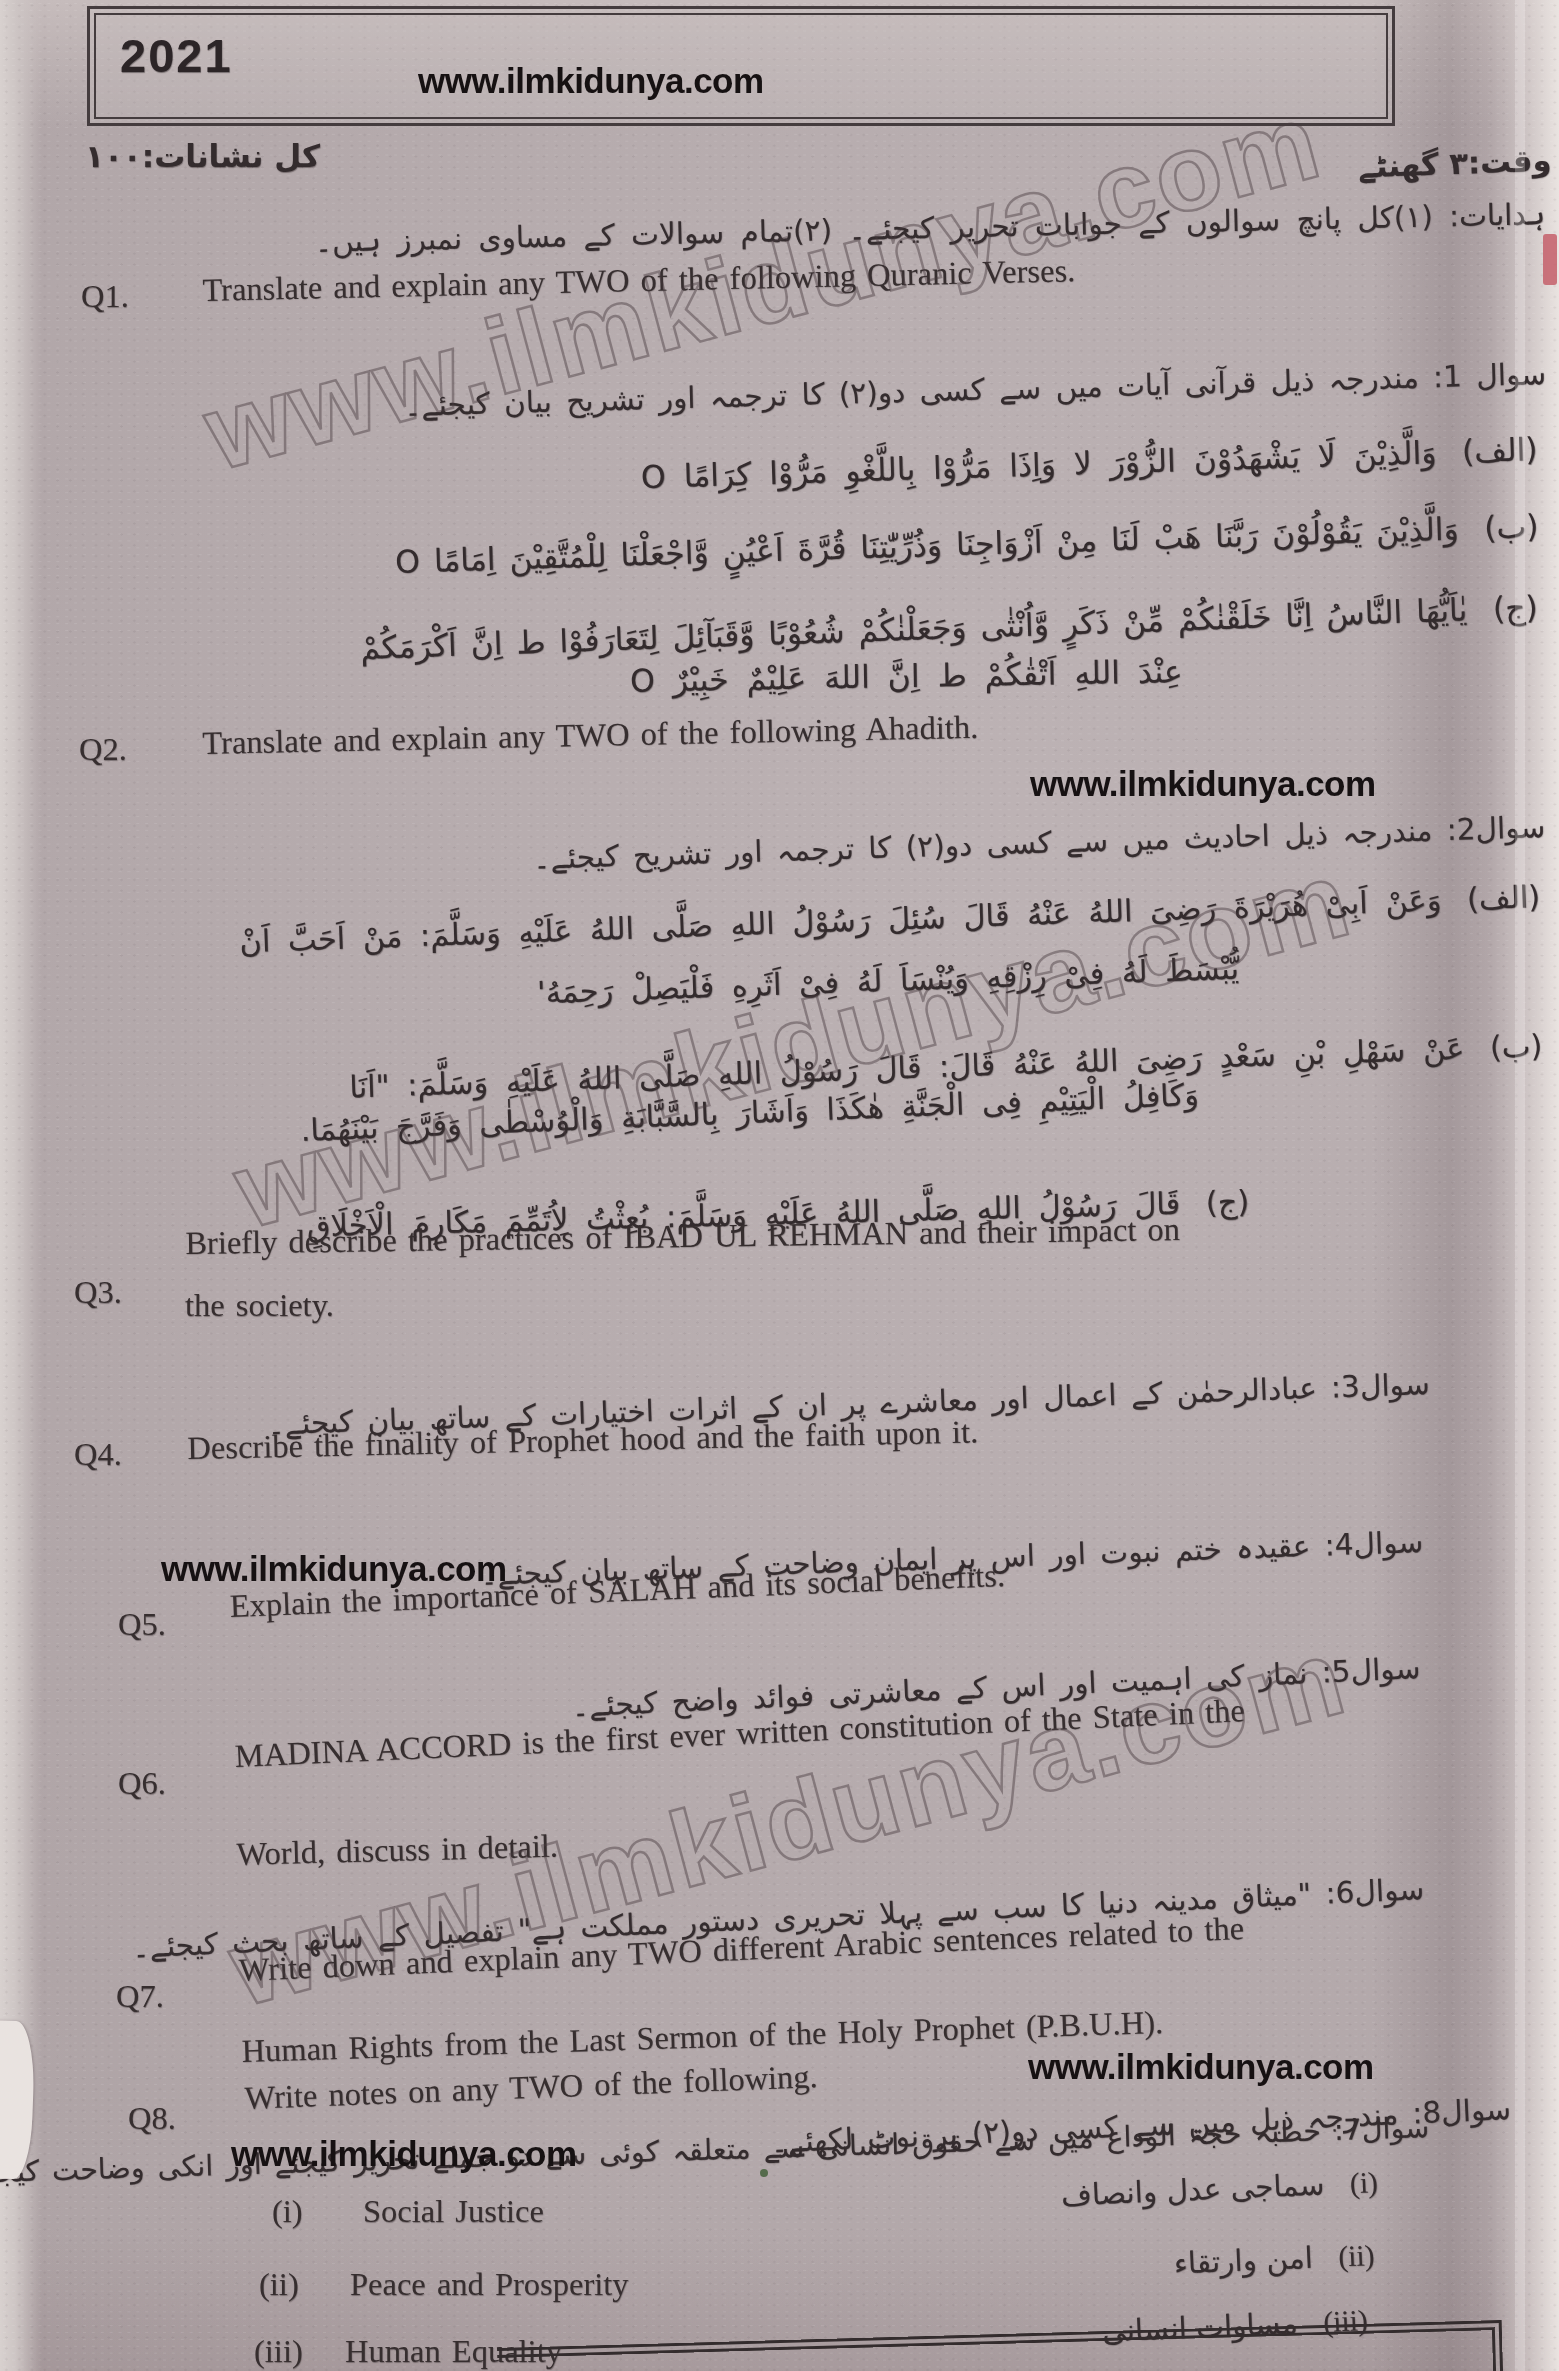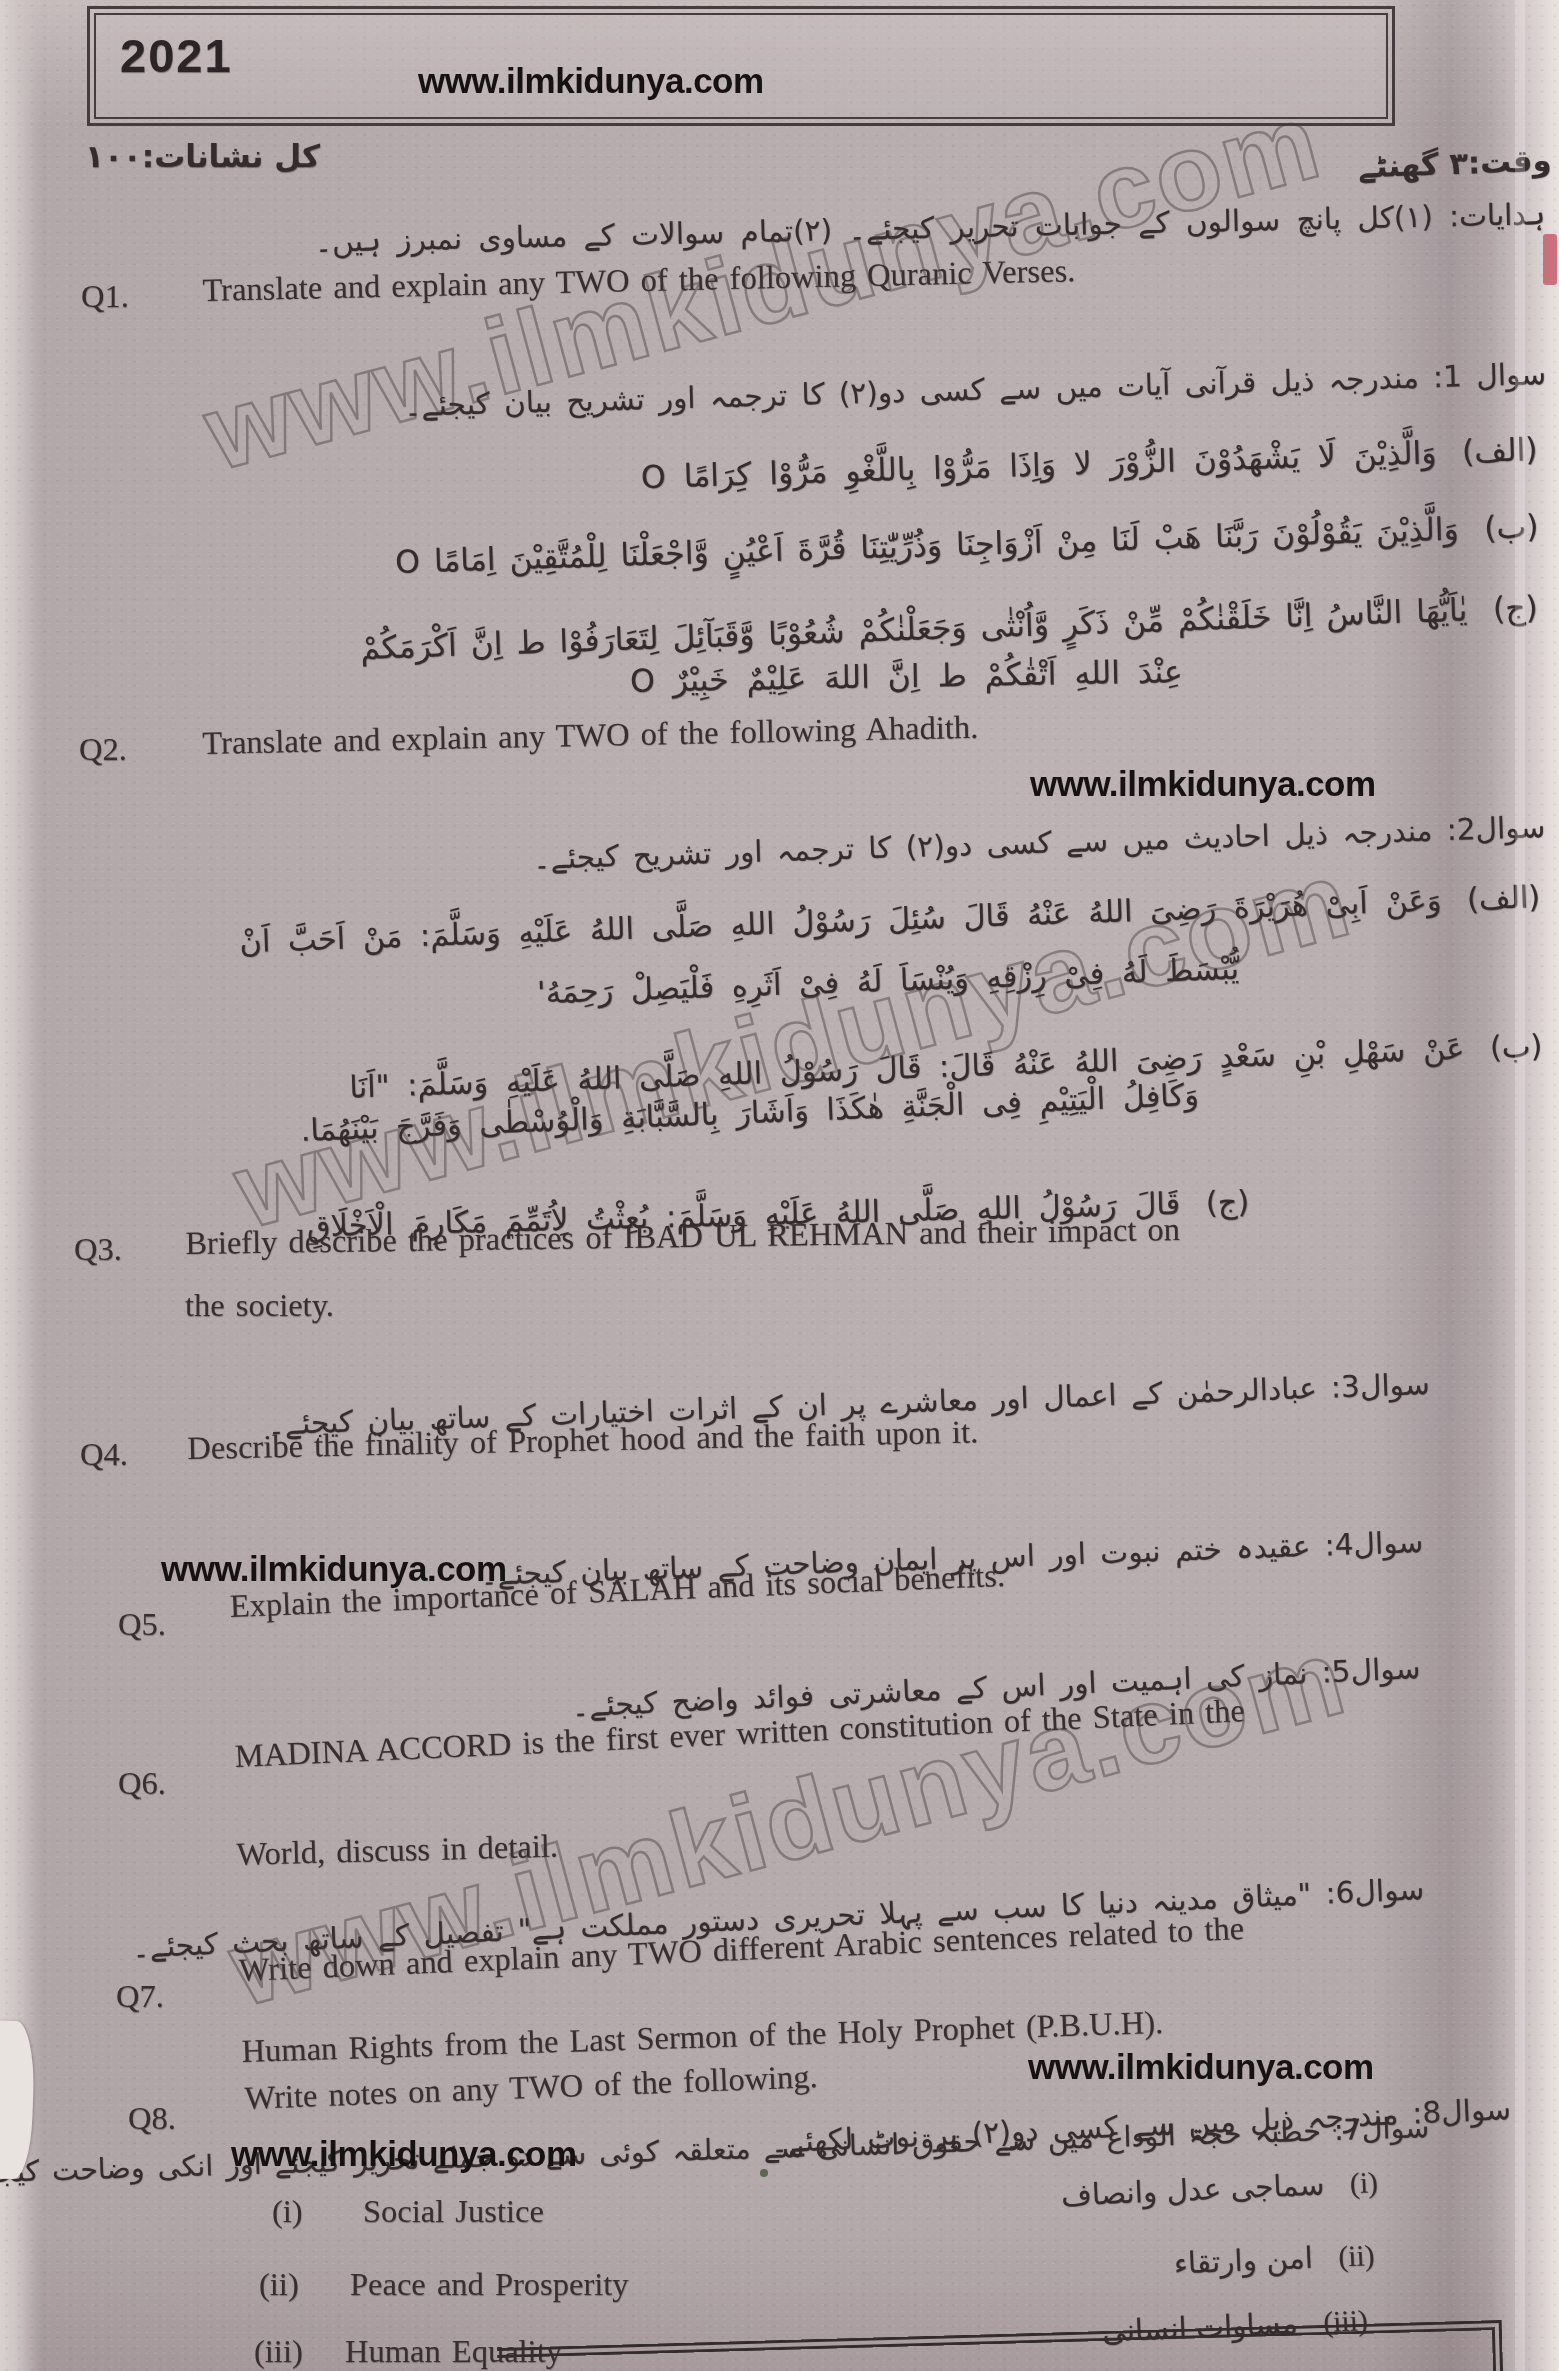--- a/index.html
+++ b/index.html
@@ -84,26 +84,26 @@
 
   <div class="abs ar" style="right:17.7px; top:1028px; font-size:30.5px; transform:rotate(-2deg); transform-origin:right top;">
     <span class="vlabel">(ب)</span><span>عَنْ سَهْلِ بْنِ سَعْدٍ رَضِىَ اللهُ عَنْهُ قَالَ: قَالَ رَسُوْلُ اللهِ صَلَّى اللهُ عَلَيْهِ وَسَلَّمَ: "اَنَا</span>
   </div>
   <div class="abs ar" style="left:300px; top:1113px; font-size:30.5px; transform:rotate(-2.3deg); transform-origin:left top;">وَكَافِلُ الْيَتِيْمِ فِى الْجَنَّةِ هٰكَذَا وَاَشَارَ بِالسَّبَّابَةِ وَالْوُسْطٰى وَفَرَّجَ بَيْنَهُمَا.</div>
 
   <div class="abs ar" style="right:310px; top:1184px; font-size:30.5px; transform:rotate(-1.5deg); transform-origin:right top;">
     <span class="vlabel">(ج)</span><span>قَالَ رَسُوْلُ اللهِ صَلَّى اللهُ عَلَيْهِ وَسَلَّمَ: بُعِثْتُ لِاُتَمِّمَ مَكَارِمَ الْاَخْلَاقِ</span>
   </div>
 
-  <div class="abs en qno" style="left:74px; top:1231px;">Q3.</div>
+  <div class="abs en qno" style="left:74px; top:1274px;">Q3.</div>
   <div class="abs en" style="left:185px; top:1225px; transform:rotate(-0.8deg); transform-origin:left top;">Briefly describe the practices of IBAD UL REHMAN and their impact on</div>
   <div class="abs en" style="left:185px; top:1287px;">the society.</div>
   <div class="abs ur" style="right:130px; top:1367px; word-spacing:4.9px; transform:rotate(-2deg); transform-origin:right top;">سوال3: عبادالرحمٰن کے اعمال اور معاشرے پر ان کے اثرات اختیارات کے ساتھ بیان کیجئے۔</div>
 
-  <div class="abs en qno" style="left:80px; top:1436px;">Q4.</div>
+  <div class="abs en qno" style="left:74px; top:1436px;">Q4.</div>
   <div class="abs en" style="left:187px; top:1430px; transform:rotate(-1.2deg); transform-origin:left top;">Describe the finality of Prophet hood and the faith upon it.</div>
   <div class="abs ur" style="right:136px; top:1525px; word-spacing:4.9px; transform:rotate(-2deg); transform-origin:right top;">سوال4: عقیدہ ختم نبوت اور اس پر ایمان وضاحت کے ساتھ بیان کیجئے۔</div>
 
   <div class="abs wm-black" style="left:161px; top:1549px;">www.ilmkidunya.com</div>
   <div class="abs en qno" style="left:118px; top:1606px;">Q5.</div>
   <div class="abs en" style="left:229px; top:1588px; transform:rotate(-2.3deg); transform-origin:left top;">Explain the importance of SALAH and its social benefits.</div>
   <div class="abs ur" style="right:140px; top:1651px; word-spacing:4.9px; transform:rotate(-2.6deg); transform-origin:right top;">سوال5: نماز کی اہمیت اور اس کے معاشرتی فوائد واضح کیجئے۔</div>
 
   <div class="abs en qno" style="left:118px; top:1765px;">Q6.</div>
   <div class="abs en" style="left:234px; top:1738px; transform:rotate(-2.6deg); transform-origin:left top;">MADINA ACCORD is the first ever written constitution of the State in the</div>

